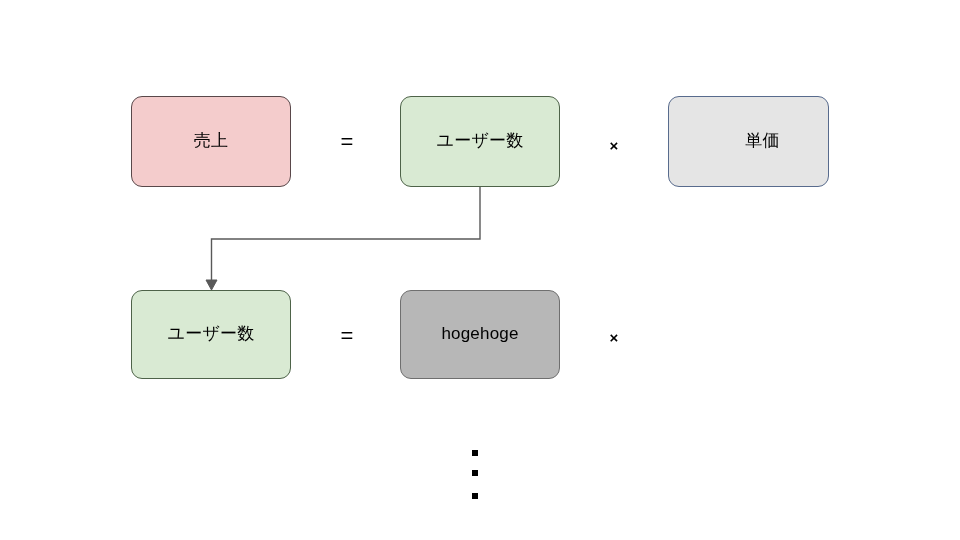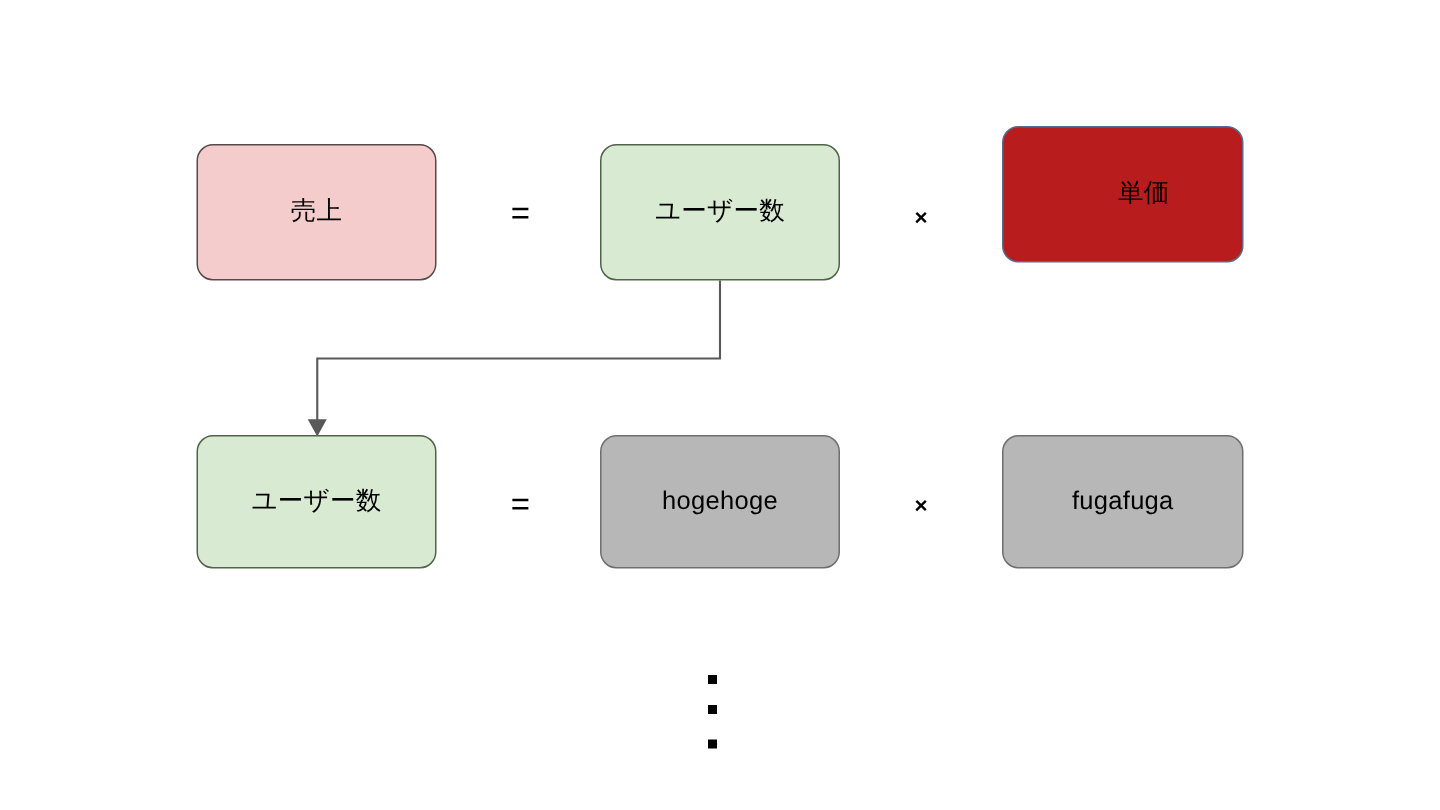--- a/index.html
+++ b/index.html
@@ -36,22 +36,22 @@
     left: 131px; top: 96px; width: 160px; height: 91px;
     background: #f4cccc;
     border: 1.3px solid #59484a;
   }
   .node-users-top {
     left: 400px; top: 96px; width: 160px; height: 91px;
     background: #d9ead3;
     border: 1.3px solid #4e6349;
   }
   .node-price {
-    left: 668px; top: 84px; width: 161px; height: 91px;
-    background: #b91c1c;
+    left: 668px; top: 96px; width: 161px; height: 91px;
+    background: #e5e5e5;
     border: 1.3px solid #586b8d;
     padding-left: 28px;
   }
   .node-users-bottom {
     left: 131px; top: 290px; width: 160px; height: 89px;
     background: #d9ead3;
     border: 1.3px solid #4e6349;
   }
   .node-hoge {
     left: 400px; top: 290px; width: 160px; height: 89px;
@@ -151,23 +151,20 @@
   </div>
 
   <div class="node node-hoge">
     <span>hogehoge</span>
   </div>
 
   <div class="op op-mul op-mul-bottom">
     <span>×</span>
   </div>
 
-  <div class="node node-fuga">
-    <span>fugafuga</span>
-  </div>
 
   <div class="ellipsis">
     <span></span>
     <span></span>
     <span></span>
   </div>
 
 </div>
 
 </body></html>

